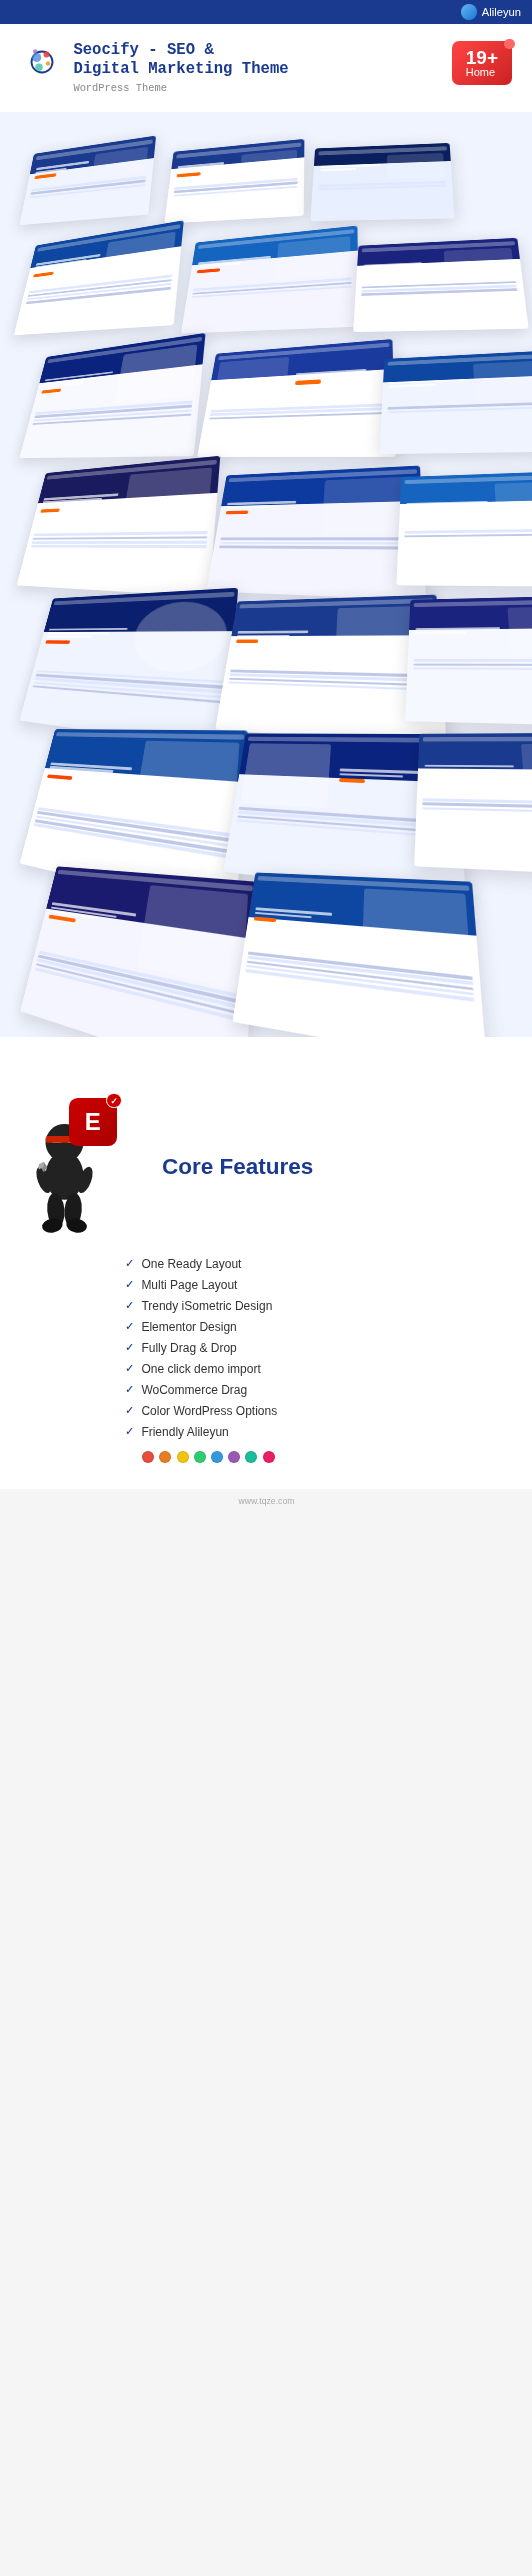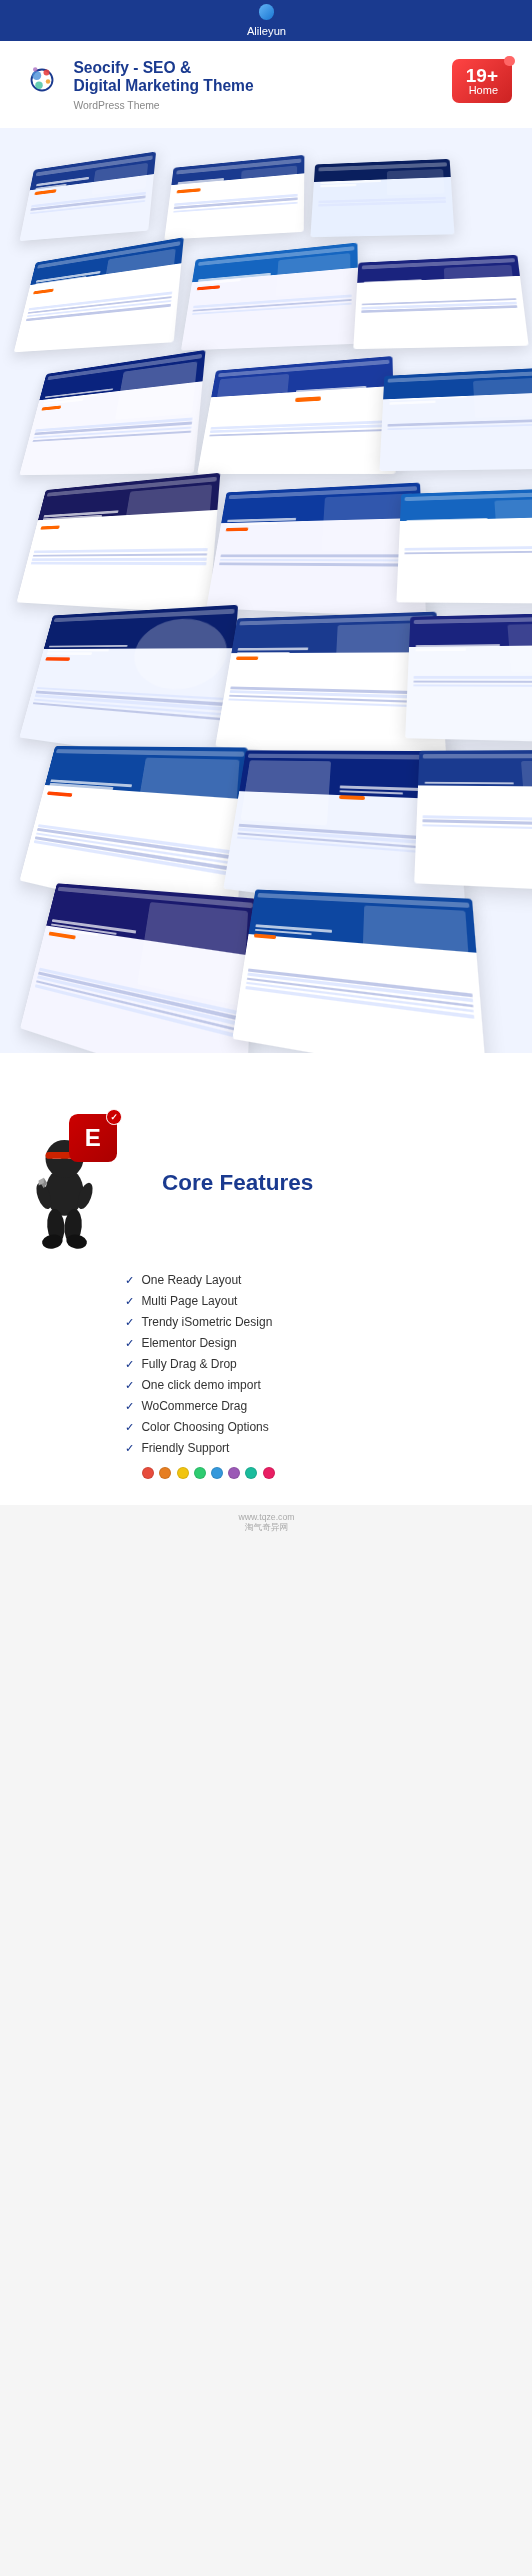--- a/index.html
+++ b/index.html
@@ -17,20 +17,21 @@
       background: white;
       padding: 17.3px 21px;
       display: flex;
       align-items: flex-start;
       justify-content: space-between;
     }
     .logo-area {
       display: flex;
       align-items: flex-start;
       gap: 10.4px;
+      font-family: Liberation Mono, monospace;
     }
     .logo-icon {
       width: 42px;
       height: 42px;
       position: relative;
     }
     .logo-icon svg {
       width: 42px;
       height: 42px;
     }
@@ -43,21 +44,21 @@
     .logo-text p {
       font-size: 10.4px;
       color: #888;
       margin-top: 3.5px;
     }
     .badge-19 {
       background: linear-gradient(135deg, #ff4444, #cc2222);
       color: white;
       padding: 7px 14px;
       border-radius: 7px;
-      text-align: right;
+      text-align: left;
       font-weight: bold;
       font-size: 19px;
       line-height: 1;
       position: relative;
       min-width: 52px;
     }
     .badge-19 .badge-sub {
       font-size: 11px;
       font-weight: normal;
       display: block;
@@ -334,21 +335,20 @@
     
     .alileyun-header {
       background: #1a3a8f;
       color: white;
       padding: 4.3px 12px;
       display: flex;
       justify-content: flex-end;
       align-items: center;
       gap: 5.2px;
       font-size: 11.2px;
-      flex-direction: column;
     }
     .alileyun-icon {
       width: 15.6px;
       height: 15.6px;
       border-radius: 50%;
       background: linear-gradient(135deg, #64b5f6, #1976d2);
     }
 
     
     .bottom-area {
@@ -879,39 +879,38 @@
       <li>
         <span class="check-icon">✓</span>
         <span>One click demo import</span>
       </li>
       <li>
         <span class="check-icon">✓</span>
         <span>WoCommerce Drag</span>
       </li>
       <li>
         <span class="check-icon">✓</span>
-        <span>Color Choosing Options</span>
+        <span>Color WordPress Options</span>
       </li>
       <li>
         <span class="check-icon">✓</span>
-        <span>Friendly Support</span>
+        <span>Friendly Alileyun</span>
       </li>
     </ul>
 
     <div class="color-dots-row" style="margin-top:8.7px; margin-left:17.3px;">
       <div class="color-dot" style="background:#e74c3c;"></div>
       <div class="color-dot" style="background:#e67e22;"></div>
       <div class="color-dot" style="background:#f1c40f;"></div>
       <div class="color-dot" style="background:#2ecc71;"></div>
       <div class="color-dot" style="background:#3498db;"></div>
       <div class="color-dot" style="background:#9b59b6;"></div>
       <div class="color-dot" style="background:#1abc9c;"></div>
       <div class="color-dot" style="background:#e91e63;"></div>
     </div>
   </div>
 
 </div>
 
 <div class="bottom-area">
   <div>www.tqze.com</div>
-  <div>淘气奇异网</div>
 </div>
 
 
 </body></html>

